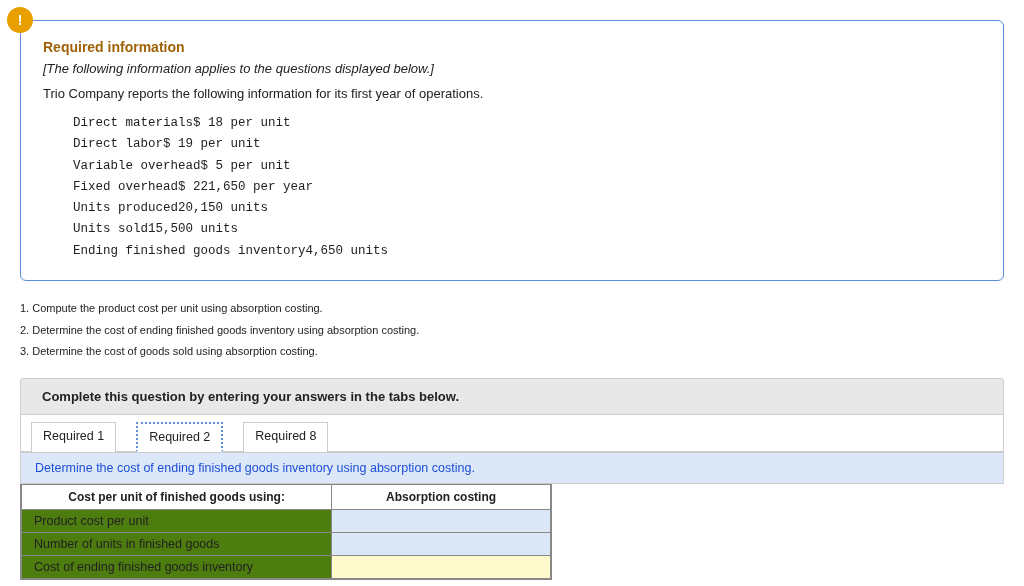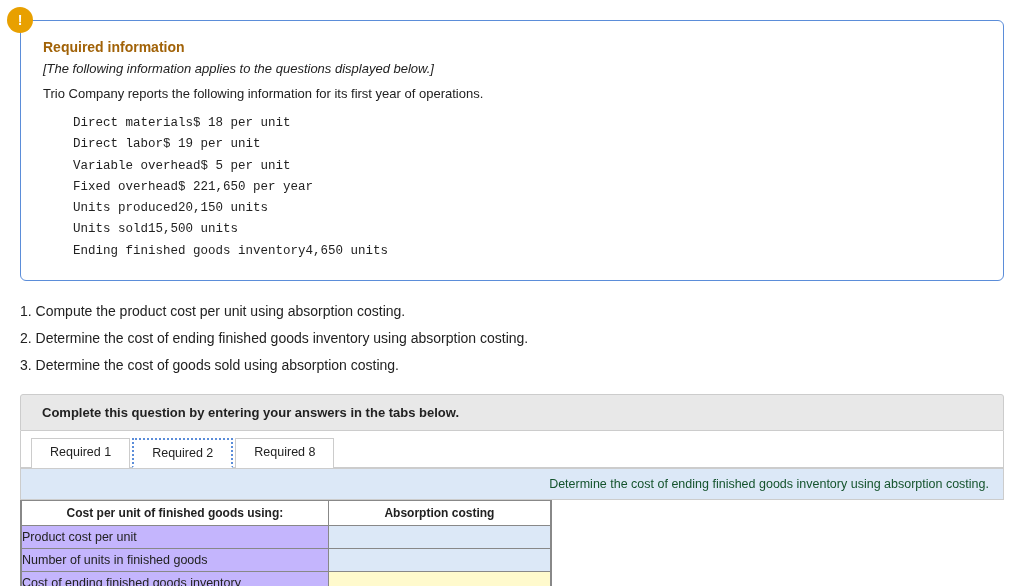--- a/index.html
+++ b/index.html
@@ -64,21 +64,21 @@
     .info-table .row {
       display: flex;
       width: 500px;
     }
 
     .info-table .label { }
     .info-table .value { text-align: right; }
 
     .questions {
       margin-bottom: 16px;
-      font-size: 14px;
+      font-size: 11px;
       line-height: 1.8;
     }
 
     .questions p { margin-bottom: 2px; }
 
     .complete-box {
       background: #e8e8e8;
       border: 1px solid #ccc;
       padding: 10px 21px;
       font-weight: bold;
@@ -91,47 +91,46 @@
       border: 1px solid #ccc;
       border-top: none;
       border-bottom: 2px solid #ccc;
       padding: 6px 10px 0 10px;
       display: flex;
       gap: 0;
       background: #fff;
     }
 
     .tab {
-      padding: 6px 18px;
+      padding: 6px 11px;
       border: 1px solid #ccc;
       background: #fff;
       cursor: pointer;
       font-size: 12.5px;
       border-bottom: none;
-      margin-right: 2px;
+      margin-right: 20px;
       position: relative;
       top: 1px;
     }
 
     .tab.active {
       border: 2px dotted #5b8dd9;
       border-bottom: 2px solid #fff;
       background: #fff;
       font-weight: normal;
       z-index: 2;
     }
 
     .task-desc {
       border: 1px solid #ccc;
       border-top: none;
       background: #dce8f7;
       padding: 8px 14px;
       font-size: 12.5px;
-      color: #14532d;
-      text-align: right;
+      color: #1d4ed8;
     }
 
     .answer-table {
       width: 530px;
       border-collapse: collapse;
       margin-top: 0;
       font-size: 12.5px;
     }
 
     .answer-table th {
@@ -142,22 +141,22 @@
       text-align: center;
       font-size: 12px;
     }
 
     .answer-table th.col-header {
       text-align: center;
     }
 
     .answer-table td {
       border: 1px solid #888;
-      padding: 4px 0;
-      background: #c4b5fd;
+      padding: 4px 12px;
+      background: #4d7c0f;
     }
 
     .answer-table td.input-cell {
       background: #dce8f7;
       padding: 0;
     }
 
     .answer-table td.input-cell.yellow {
       background: #fffacd;
     }

